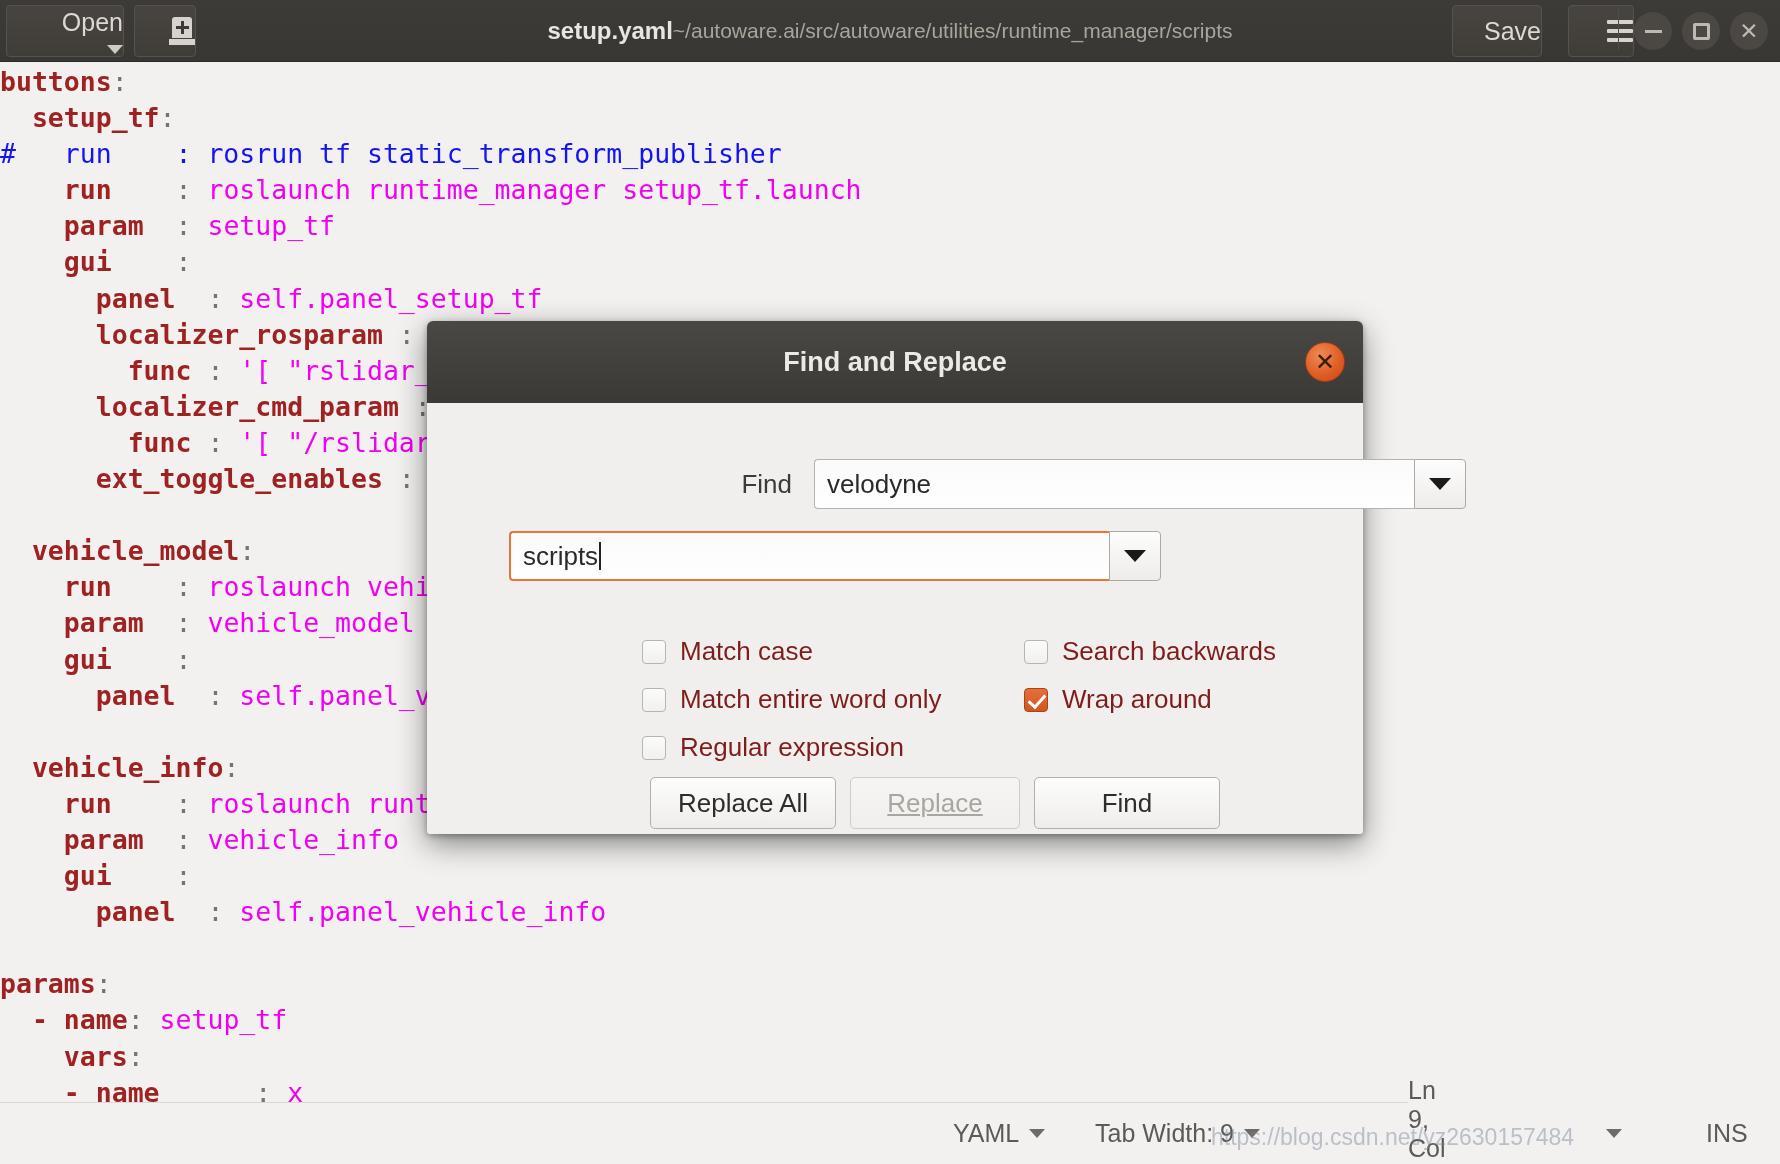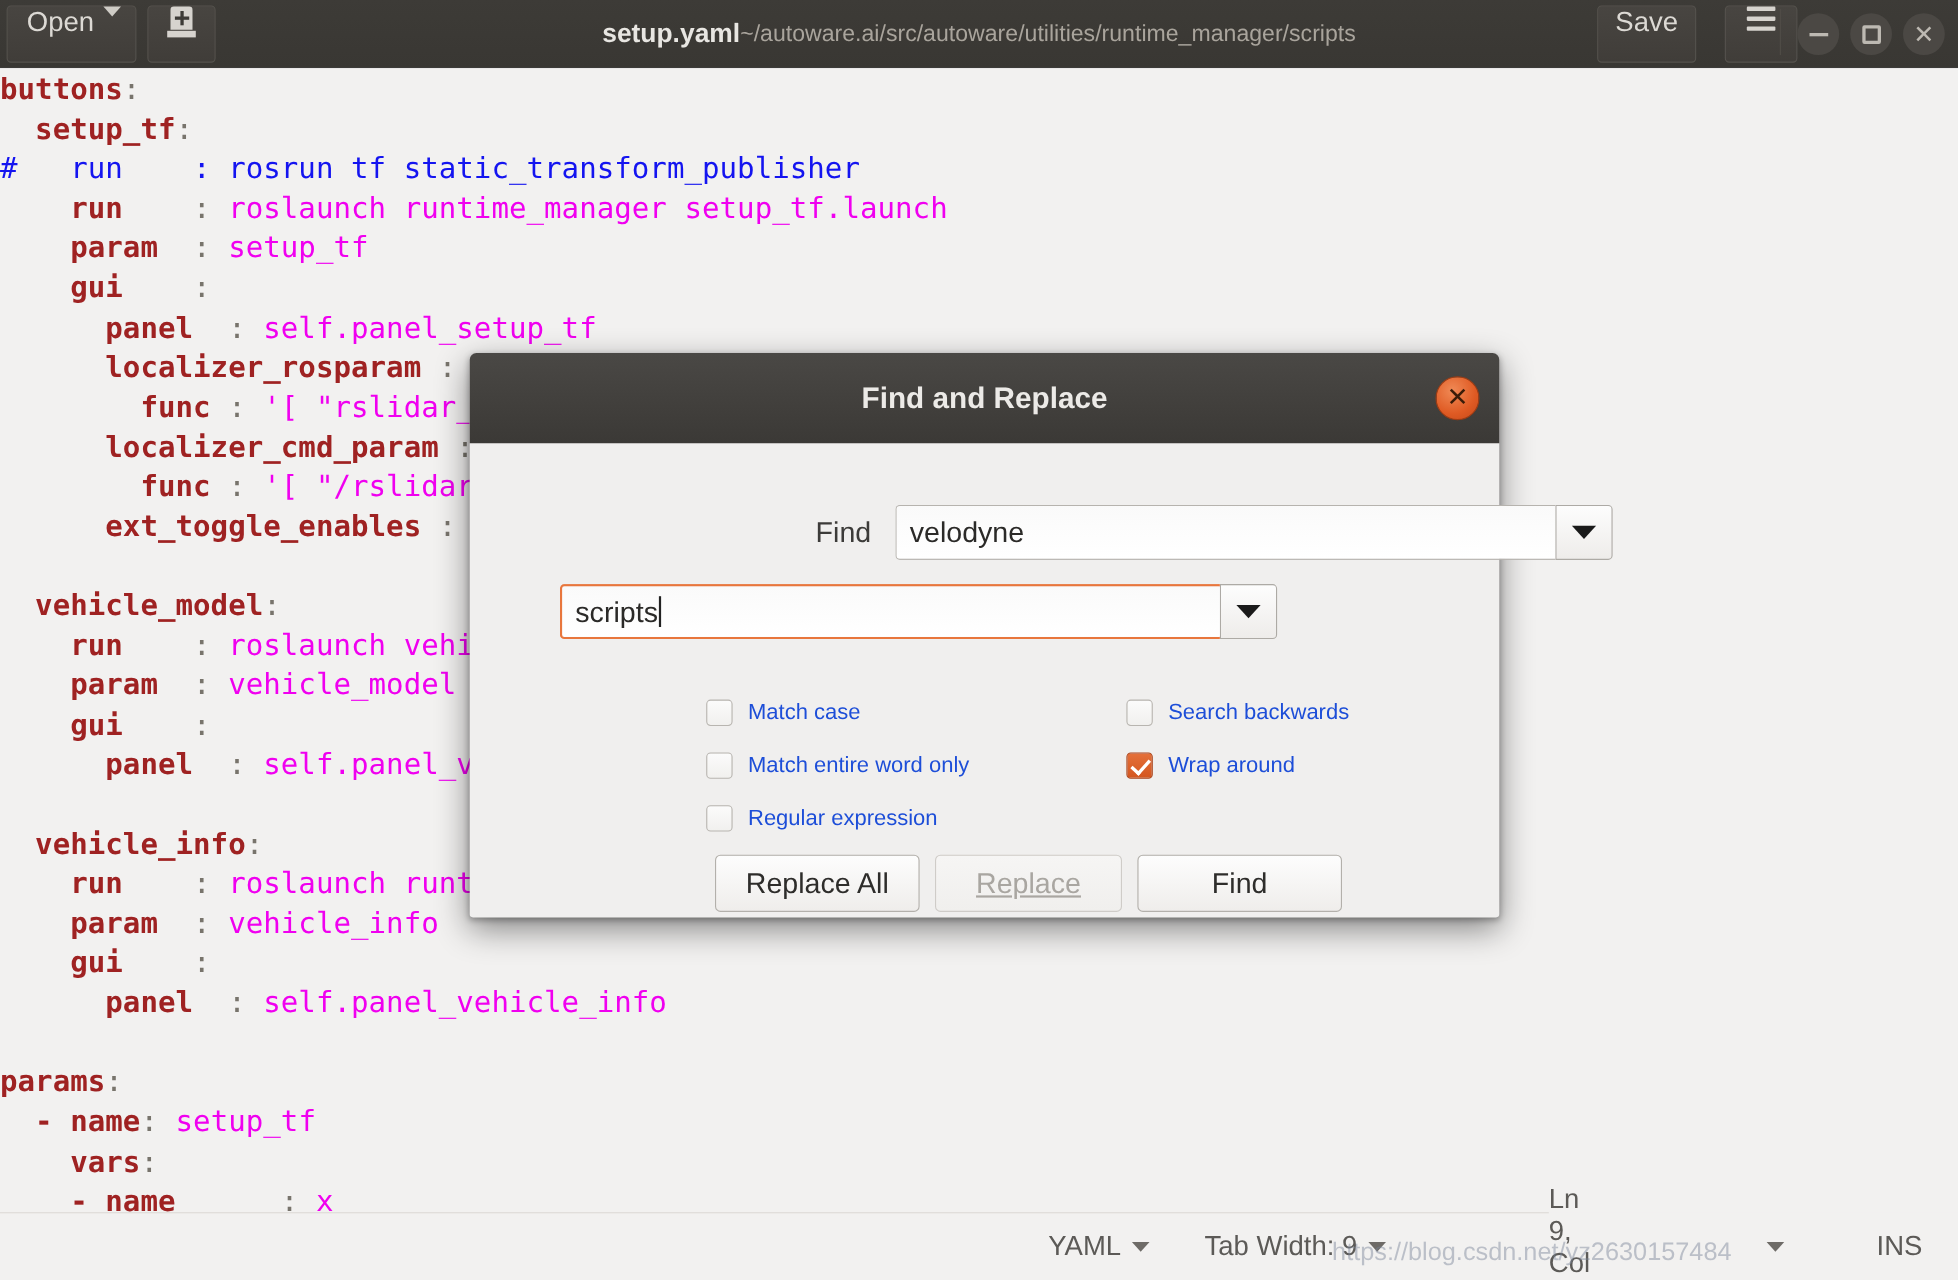--- a/index.html
+++ b/index.html
@@ -17,22 +17,23 @@
     width: 1780px; height: 62px;
     background: linear-gradient(to bottom, #3d3b37 0%, #393733 100%);
     border-bottom: 1px solid #2b2a27;
   }
   .tb-btn {
     position: absolute;
     background: linear-gradient(to bottom, #484541 0%, #403d39 100%);
     border: 1px solid #56534e;
     border-radius: 4px;
     color: #dcd9d4;
-    display: flex; align-items: flex-start; justify-content: center;
+    display: flex; align-items: flex-end; justify-content: center;
     cursor: default;
+    flex-direction: column;
   }
   #open-button { left: 6px; top: 5px; width: 118px; height: 52px; font-size: 25px; gap: 8px; padding-left: 4px;}
   #new-doc-button { left: 134px; top: 5px; width: 62px; height: 52px; }
   #save-button { left: 1452px; top: 5px; width: 90px; height: 52px; font-size: 25px; }
   #menu-button  { left: 1568px; top: 5px; width: 66px; height: 52px; }
 
   .caret-down {
     width: 0; height: 0;
     border-left: 8px solid transparent;
     border-right: 8px solid transparent;
@@ -200,21 +201,21 @@
     background: linear-gradient(to bottom,#e4703a,#d4561f);
     border: 1px solid #a9431a;
     position:relative;
   }
   .cb.checked:after {
     content:""; position:absolute; left:7px; top:2px;
     width:7px; height:14px;
     border: solid #fff; border-width: 0 3px 3px 0;
     transform: rotate(42deg);
   }
-  .cb-label { font-size: 20px; color: #1d4ed8; white-space:nowrap; }
+  .cb-label { font-size: 26px; color: #7f1d1d; white-space:nowrap; }
 
   #cb-match-case      { left: 215px; top: 233px; }
   #cb-match-word      { left: 215px; top: 281px; }
   #cb-regex           { left: 215px; top: 329px; }
   #cb-search-back     { left: 597px; top: 233px; }
   #cb-wrap            { left: 597px; top: 281px; }
 
   
   .dlg-btn {
     position:absolute; height: 52px;

